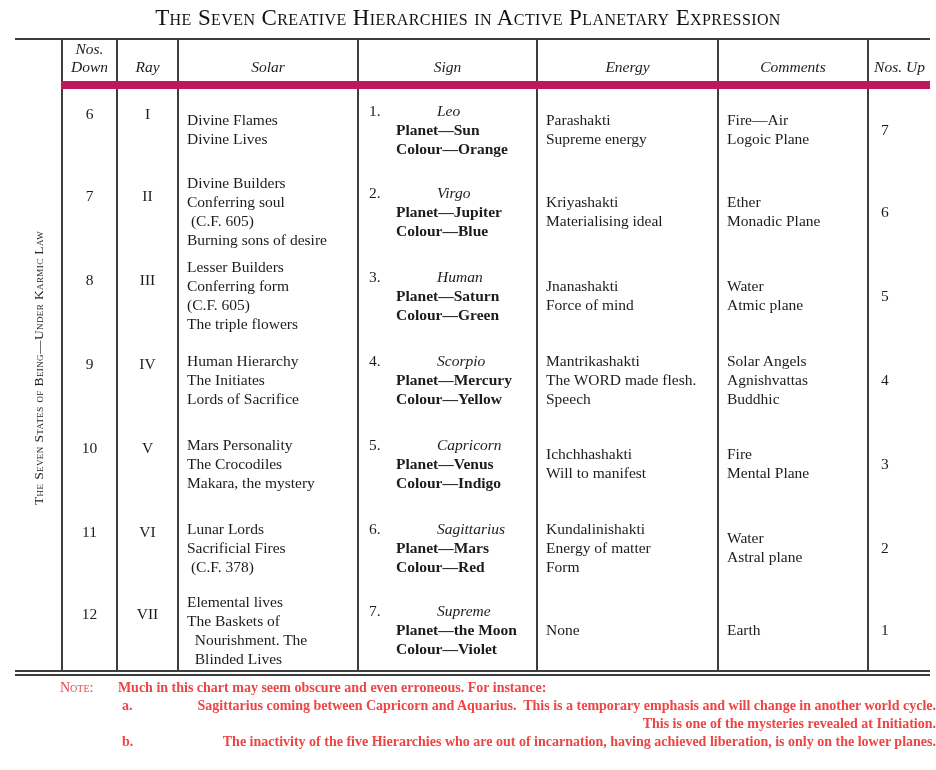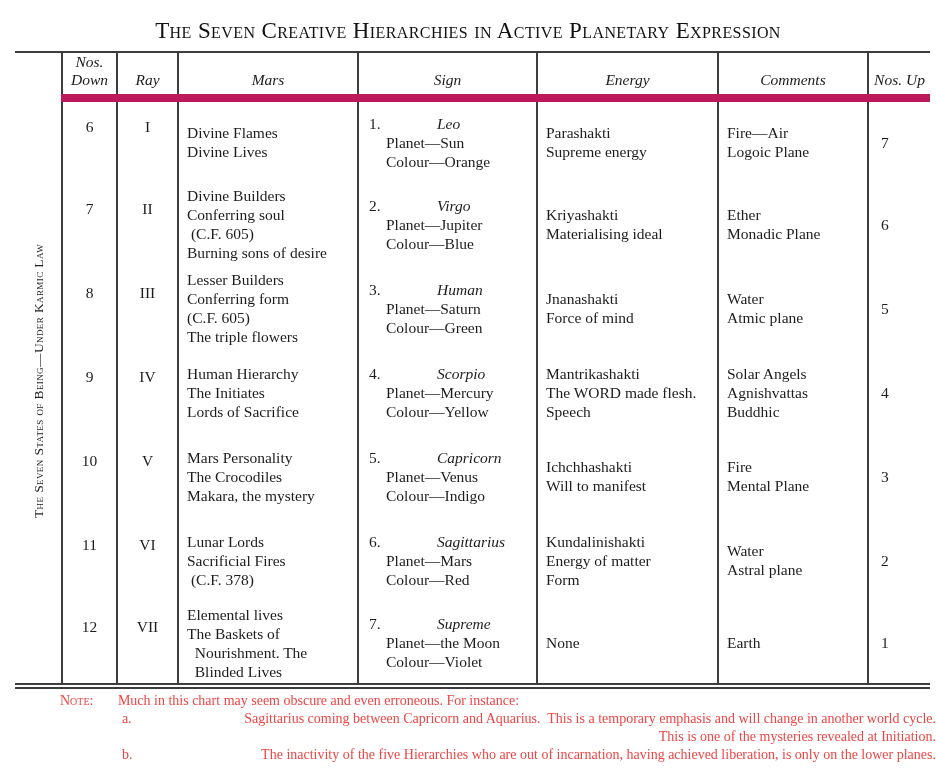--- a/index.html
+++ b/index.html
@@ -3,21 +3,21 @@
 <meta charset="utf-8">
 <style>
   * { margin:0; padding:0; box-sizing:border-box; }
   html,body { background:#ffffff; }
   .page {
     width:936px; height:770px; background:#fff; overflow:hidden;
     font-family:"Liberation Serif","DejaVu Serif",serif; color:#1c1c1c;
     position:relative;
   }
   .title {
-    text-align:center; padding-top:18px; font-size:23px;
+    text-align:center; padding-top:5px; font-size:23px;
     font-variant:small-caps; letter-spacing:0.4px; white-space:nowrap;
     color:#111;
   }
   table.chart {
     border-collapse:collapse; table-layout:fixed; width:915px;
     margin:7px 0 0 15px;
     border-top:2px solid #3d3d3d;
     border-bottom:6px double #3d3d3d;
   }
   .chart td { vertical-align:middle; font-size:15.5px; line-height:19px; }
@@ -35,25 +35,25 @@
     letter-spacing:0.4px; color:#222;
   }
   tr.brow { height:84px; }
   tr.brow td { border-left:2px solid #3d3d3d; }
   td.c { text-align:center; }
   .vshift { transform:translateY(-16px); }
   td.txt { white-space:pre-wrap; padding:2px 16px 2px 8px; }
   td.sign { padding:2px 4px 2px 10px; }
   .sign-no { display:inline-block; width:27px; }
   .sign-name { font-style:italic;margin-left:41px; }
-  .sign-sub { margin-left:17px; white-space:pre-wrap; }
+  .sign-sub { margin-left:27px; white-space:pre-wrap;font-weight:bold; }
   td.nup { padding-left:12px; }
   .note { display:flex; margin:3px 0 0 60px; font-size:14px; line-height:18px; color:#ef4444; }
   .note-label { width:58px; font-variant:small-caps; }
-  .note-body { width:820px; }
+  .note-body { width:820px;font-weight:bold; }
   .note-item { display:flex; }
   .note-letter { width:32px; padding-left:4px; }
   .note-text { white-space:pre-wrap; flex:1;text-align:right; }
 </style>
 </head>
 <body>
 
 <div class="page">
 
   <div class="title">The Seven Creative Hierarchies in Active Planetary Expression</div>
@@ -69,21 +69,21 @@
       <col style="width:150px">
       <col style="width:62px">
     </colgroup>
     <tbody>
       <tr class="hrow">
         <td class="side" rowspan="8">
           <div class="side-text">The Seven States of Being—Under Karmic Law</div>
         </td>
         <td class="h">Nos. Down</td>
         <td class="h">Ray</td>
-        <td class="h">Mars</td>
+        <td class="h">Solar</td>
         <td class="h">Sign</td>
         <td class="h">Energy</td>
         <td class="h">Comments</td>
         <td class="h">Nos. Up</td>
       </tr>
 
     <tr class="brow">
           <td class="c">
             <div class="vshift">6</div>
           </td>

